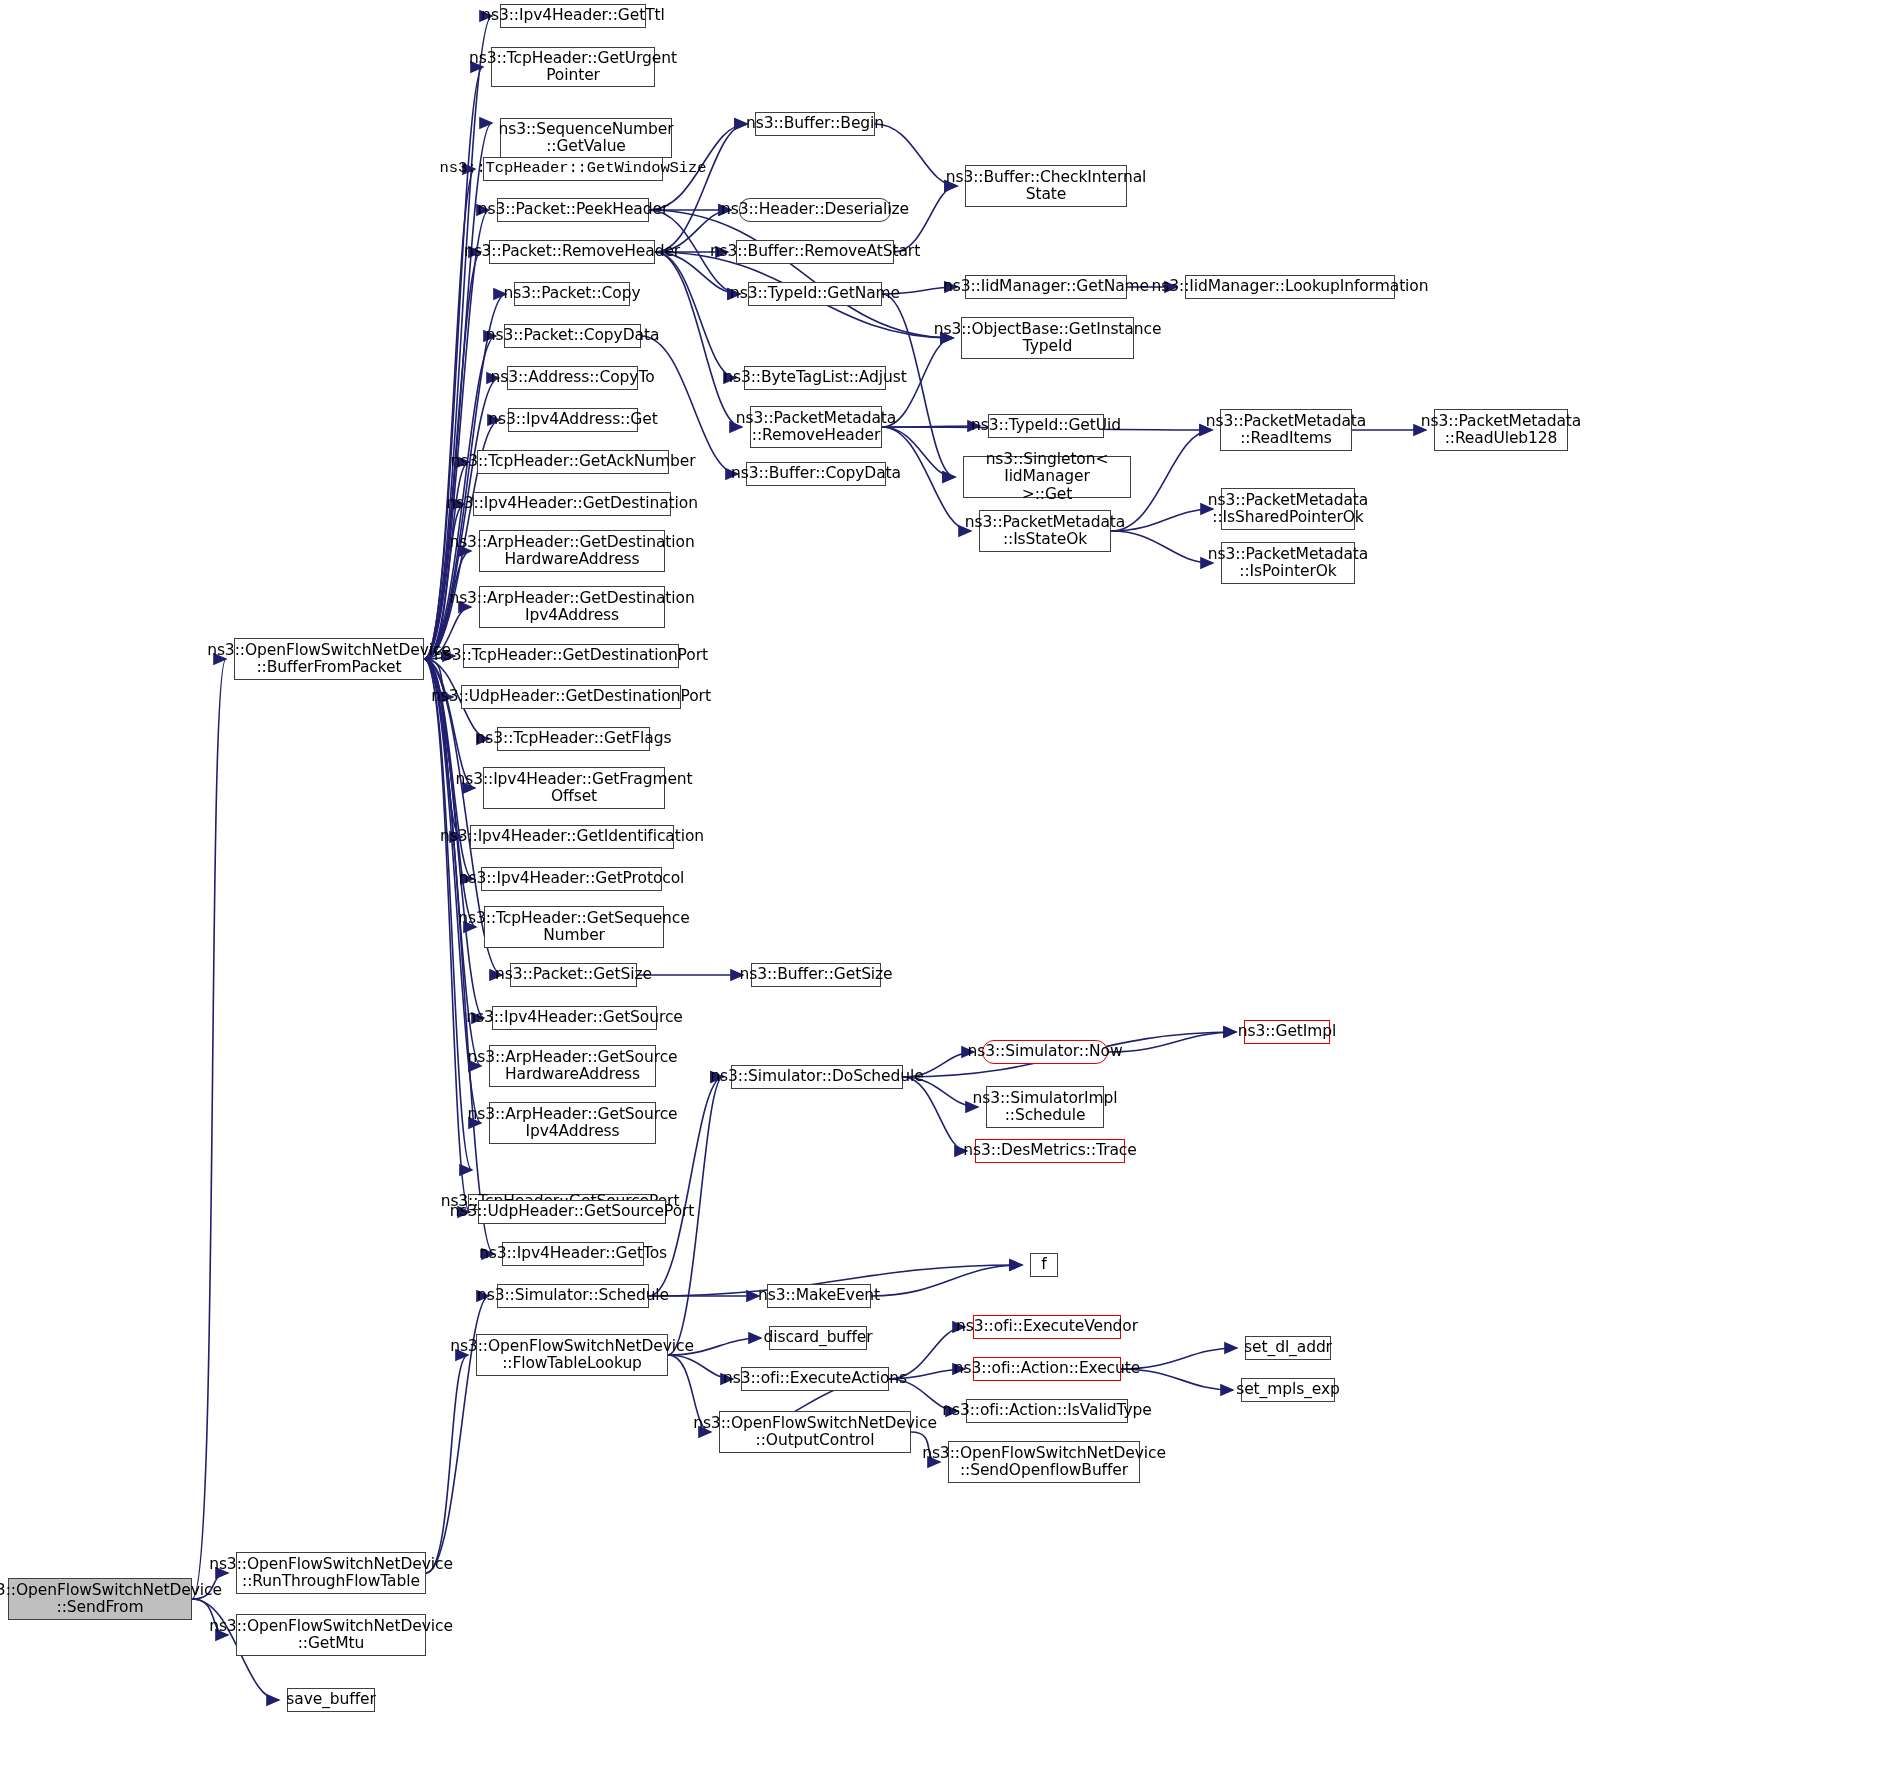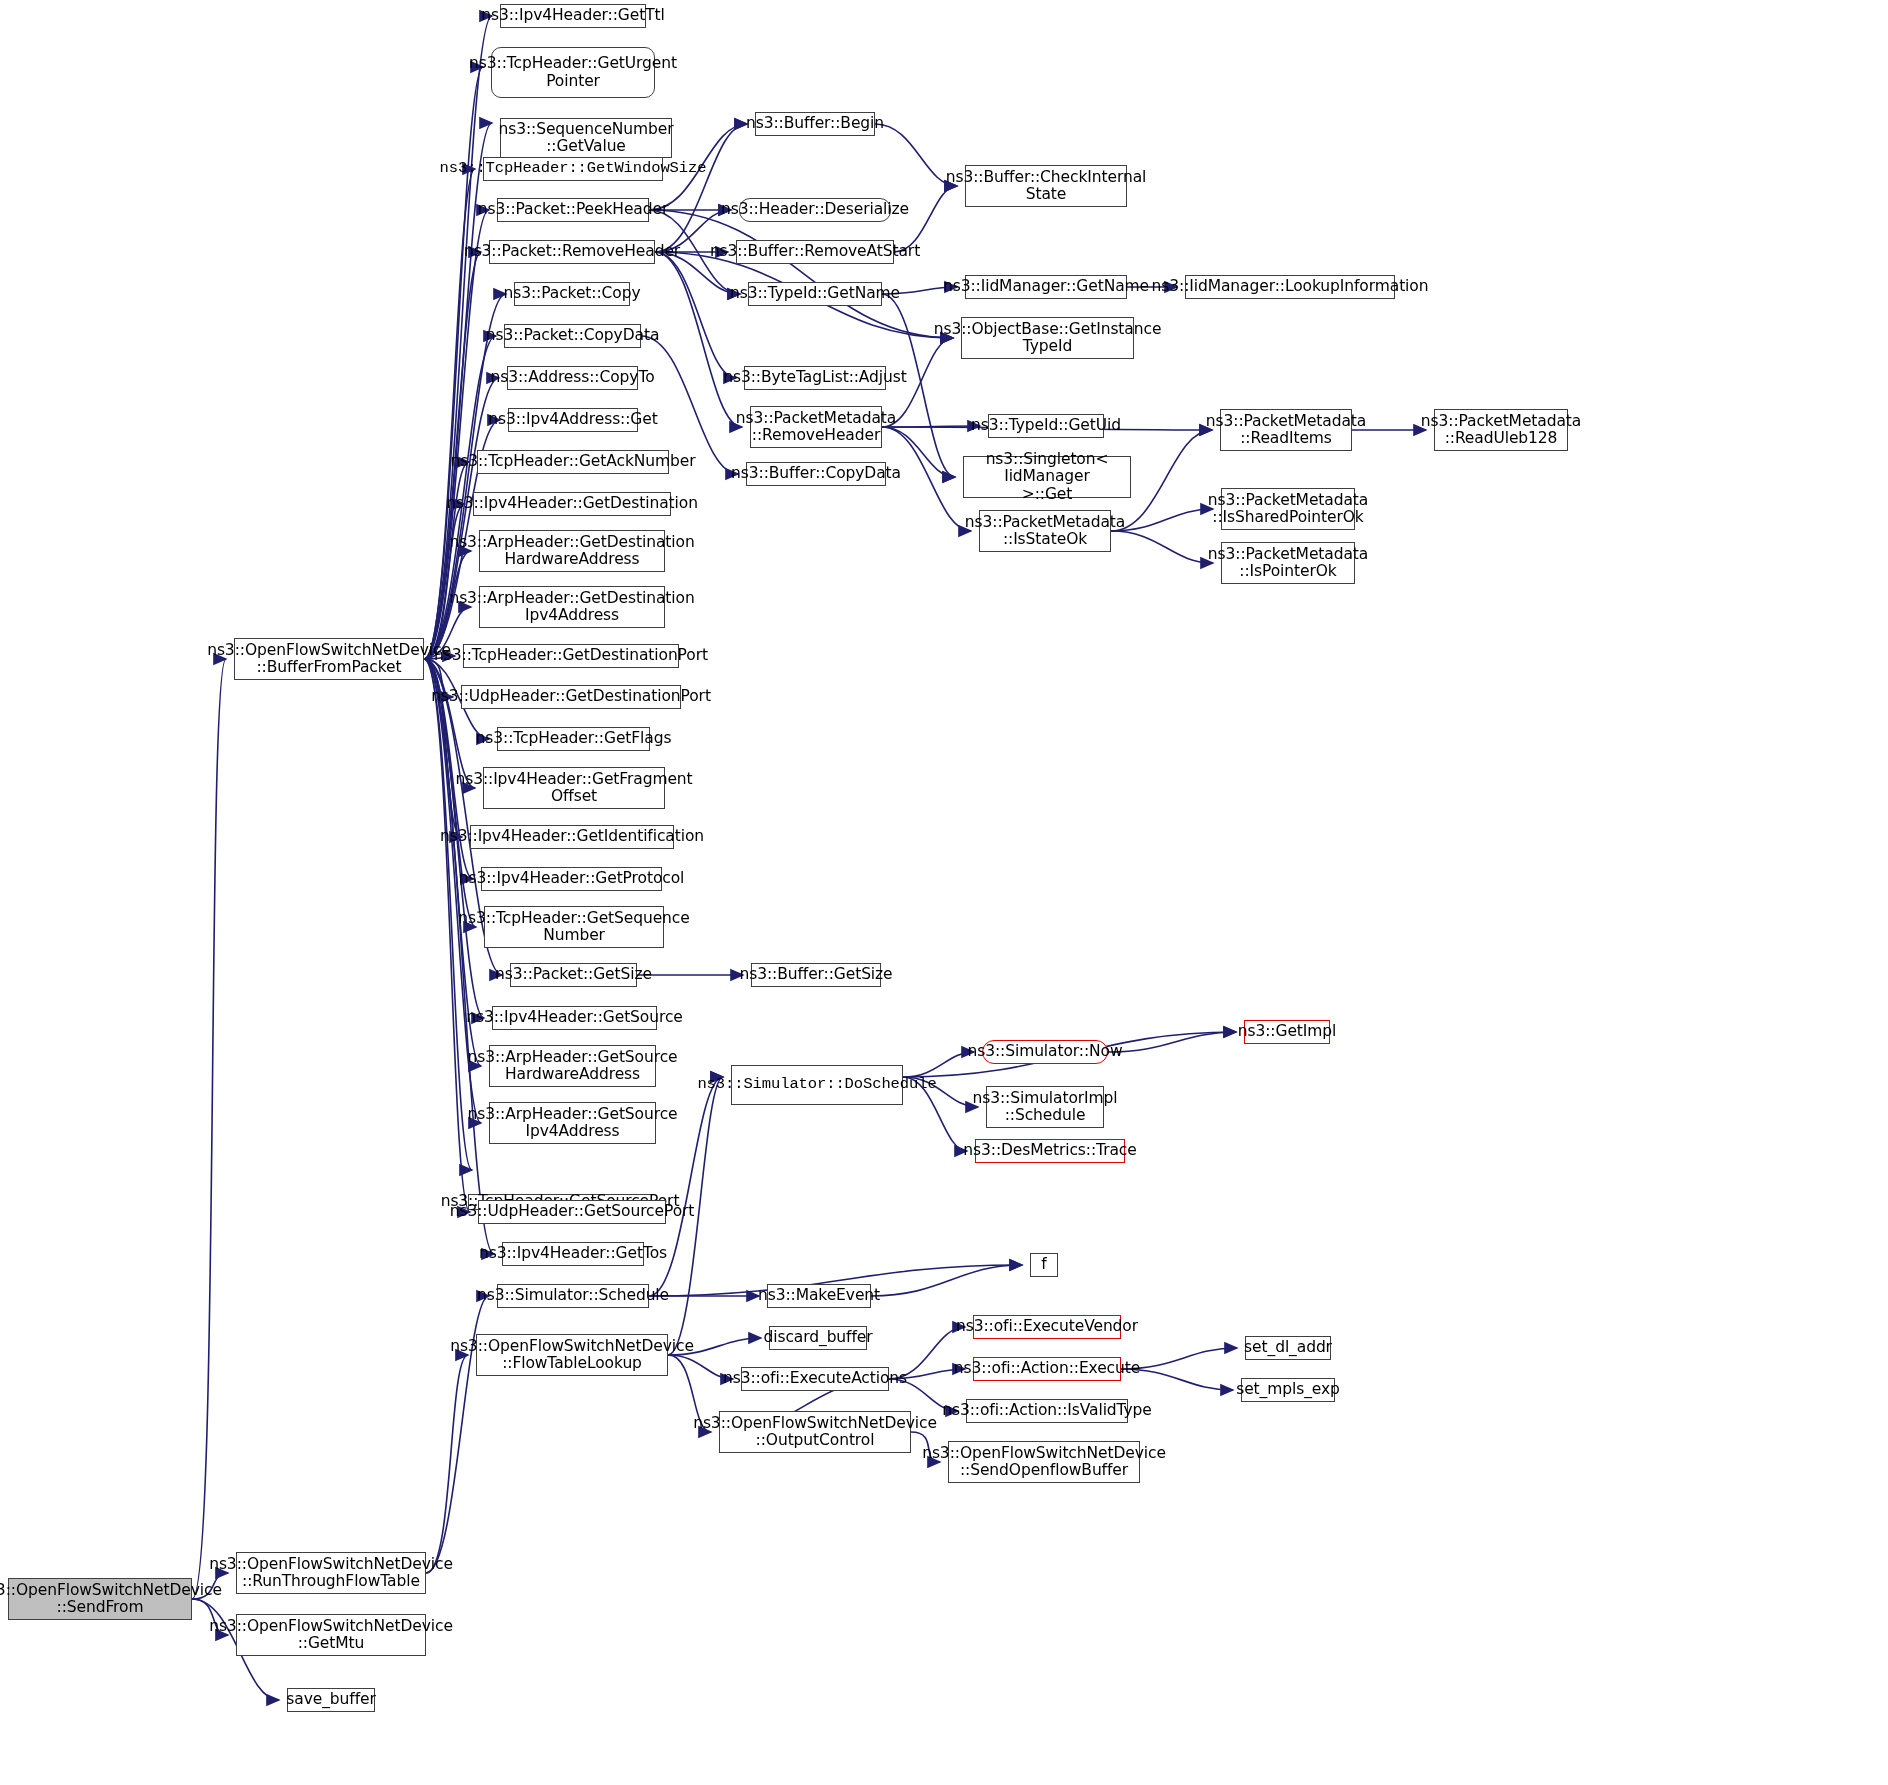--- a/index.html
+++ b/index.html
@@ -145,21 +145,21 @@
       <div class="node current" style="left: 8px; top: 1578px; width: 184px; height: 42px;">ns3::OpenFlowSwitchNetDevice
 ::SendFrom</div>
       <div class="node" style="left: 236px; top: 1552px; width: 190px; height: 42px;">ns3::OpenFlowSwitchNetDevice
 ::RunThroughFlowTable</div>
       <div class="node" style="left: 236px; top: 1614px; width: 190px; height: 42px;">ns3::OpenFlowSwitchNetDevice
 ::GetMtu</div>
       <div class="node" style="left: 287px; top: 1688px; width: 88px; height: 24px;">save_buffer</div>
       <div class="node" style="left: 234px; top: 638px; width: 190px; height: 42px;">ns3::OpenFlowSwitchNetDevice
 ::BufferFromPacket</div>
       <div class="node" style="left: 500px; top: 4px; width: 146px; height: 24px;">ns3::Ipv4Header::GetTtl</div>
-      <div class="node" style="left: 491px; top: 47px; width: 164px; height: 51px; border-radius: 10px;">ns3::TcpHeader::GetUrgent
+      <div class="node" style="left: 491px; top: 47px; width: 164px; height: 40px;">ns3::TcpHeader::GetUrgent
 Pointer</div>
       <div class="node" style="left: 500px; top: 118px; width: 172px; height: 40px;">ns3::SequenceNumber
 ::GetValue</div>
       <div class="node" style="left: 483px; top: 157px; width: 180px; height: 24px; font-family: Liberation Mono, monospace;">ns3::TcpHeader::GetWindowSize</div>
       <div class="node" style="left: 497px; top: 198px; width: 152px; height: 24px;">ns3::Packet::PeekHeader</div>
       <div class="node" style="left: 489px; top: 240px; width: 166px; height: 24px;">ns3::Packet::RemoveHeader</div>
       <div class="node" style="left: 514px; top: 282px; width: 116px; height: 24px;">ns3::Packet::Copy</div>
       <div class="node" style="left: 504px; top: 324px; width: 137px; height: 24px;">ns3::Packet::CopyData</div>
       <div class="node" style="left: 507px; top: 366px; width: 131px; height: 24px;">ns3::Address::CopyTo</div>
       <div class="node" style="left: 508px; top: 408px; width: 130px; height: 24px;">ns3::Ipv4Address::Get</div>
@@ -211,21 +211,21 @@
 ::IsStateOk</div>
       <div class="node" style="left: 1185px; top: 275px; width: 210px; height: 24px;">ns3::IidManager::LookupInformation</div>
       <div class="node" style="left: 1220px; top: 409px; width: 132px; height: 42px;">ns3::PacketMetadata
 ::ReadItems</div>
       <div class="node" style="left: 1221px; top: 488px; width: 134px; height: 42px;">ns3::PacketMetadata
 ::IsSharedPointerOk</div>
       <div class="node" style="left: 1221px; top: 542px; width: 134px; height: 42px;">ns3::PacketMetadata
 ::IsPointerOk</div>
       <div class="node" style="left: 1434px; top: 409px; width: 134px; height: 42px;">ns3::PacketMetadata
 ::ReadUleb128</div>
-      <div class="node" style="left: 731px; top: 1065px; width: 172px; height: 40px; font-family: Liberation Mono, monospace;">ns3::Simulator::DoSchedule</div>
+      <div class="node" style="left: 731px; top: 1065px; width: 172px; height: 24px;">ns3::Simulator::DoSchedule</div>
       <div class="node red" style="left: 982px; top: 1040px; width: 126px; height: 24px; border-radius: 12px;">ns3::Simulator::Now</div>
       <div class="node" style="left: 986px; top: 1086px; width: 118px; height: 42px;">ns3::SimulatorImpl
 ::Schedule</div>
       <div class="node red" style="left: 975px; top: 1139px; width: 150px; height: 24px;">ns3::DesMetrics::Trace</div>
       <div class="node red" style="left: 1244px; top: 1020px; width: 86px; height: 24px;">ns3::GetImpl</div>
       <div class="node" style="left: 1030px; top: 1253px; width: 28px; height: 24px;">f</div>
       <div class="node" style="left: 767px; top: 1284px; width: 104px; height: 24px;">ns3::MakeEvent</div>
       <div class="node" style="left: 769px; top: 1326px; width: 98px; height: 24px;">discard_buffer</div>
       <div class="node" style="left: 741px; top: 1367px; width: 148px; height: 24px;">ns3::ofi::ExecuteActions</div>
       <div class="node" style="left: 719px; top: 1411px; width: 192px; height: 42px;">ns3::OpenFlowSwitchNetDevice

